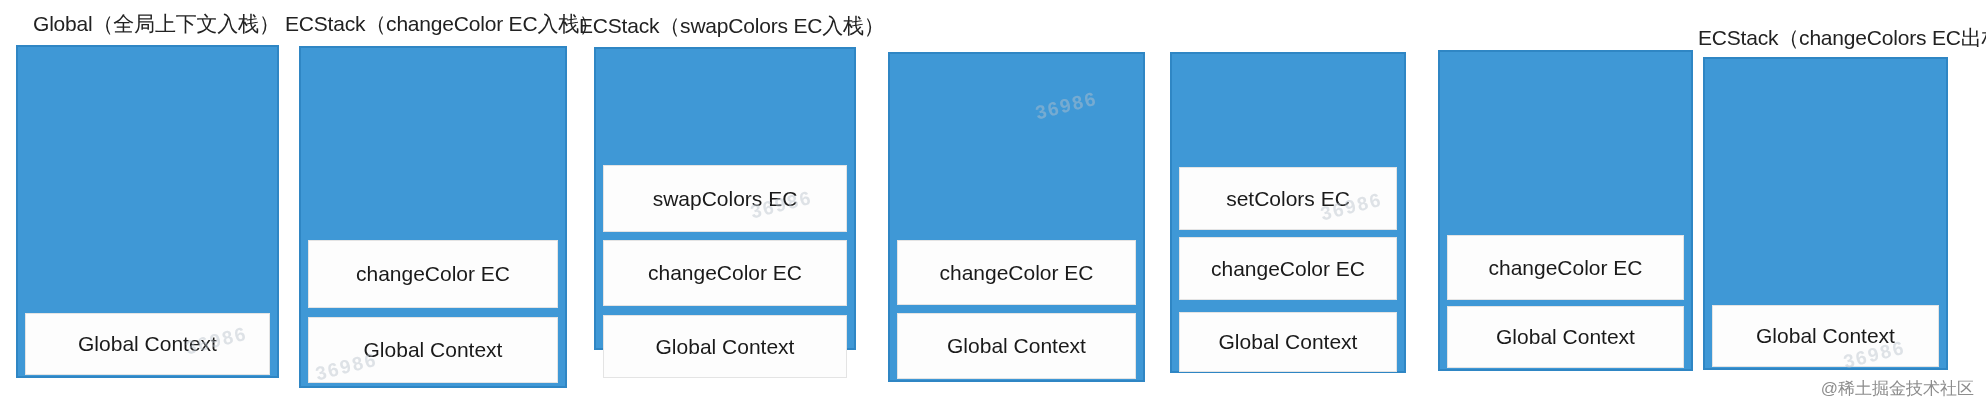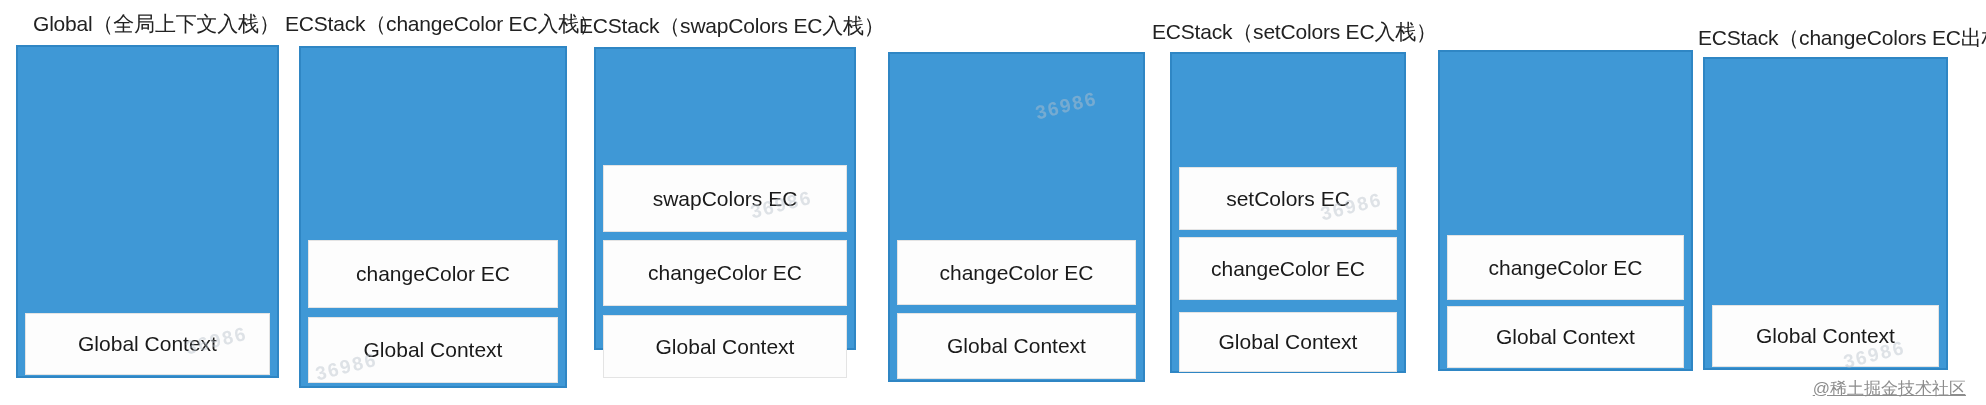--- a/index.html
+++ b/index.html
@@ -23,22 +23,22 @@
     border:1px solid var(--frame-border,#E4E4E4);
     display:flex;align-items:center;justify-content:center;
     font-size:21px;color:var(--label,#1A1A1A);white-space:nowrap;
   }
   .wm{
     position:absolute;color:var(--watermark,#B9C2CC);opacity:.45;
     font-size:19px;font-weight:700;letter-spacing:2px;
     transform:rotate(-14deg);pointer-events:none;white-space:nowrap;
   }
   .credit{
-    position:absolute;top:377px;right:20px;font-size:17px;
-    color:var(--credit,#8D8D8D);white-space:nowrap;text-decoration:underline;
+    position:absolute;top:377px;right:12px;font-size:17px;
+    color:var(--credit,#8D8D8D);white-space:nowrap;
   }
 
   
   #t1{left:33px;top:12px}   #t2{left:285px;top:12px}  #t3{left:579px;top:14px}
   #t4{left:874px;top:16px}  #t5{left:1152px;top:20px} #t6{left:1440px;top:20px}
   #t7{left:1698px;top:26px}
 
   #s1{left:16px;top:45px;width:263px;height:333px}
   #s1 .f1{top:266px;height:62px}
 
@@ -71,21 +71,20 @@
   #w4{left:315px;top:356px} #w5{left:1843px;top:344px} #w6{left:1035px;top:95px}
 </style>
 </head>
 <body>
 
 <div class="page">
 
   <div class="title" id="t1">Global（全局上下文入栈）</div>
   <div class="title" id="t2">ECStack（changeColor EC入栈）</div>
   <div class="title" id="t3">ECStack（swapColors EC入栈）</div>
-  <div class="title" id="t5">ECStack（setColors EC入栈）</div>
   <div class="title" id="t7">ECStack（changeColors EC出栈）</div>
 
   <div class="stack" id="s1">
     <div class="frame f1">Global Context</div>
   </div>
 
   <div class="stack" id="s2">
     <div class="frame f1">changeColor EC</div>
     <div class="frame f2">Global Context</div>
   </div>

